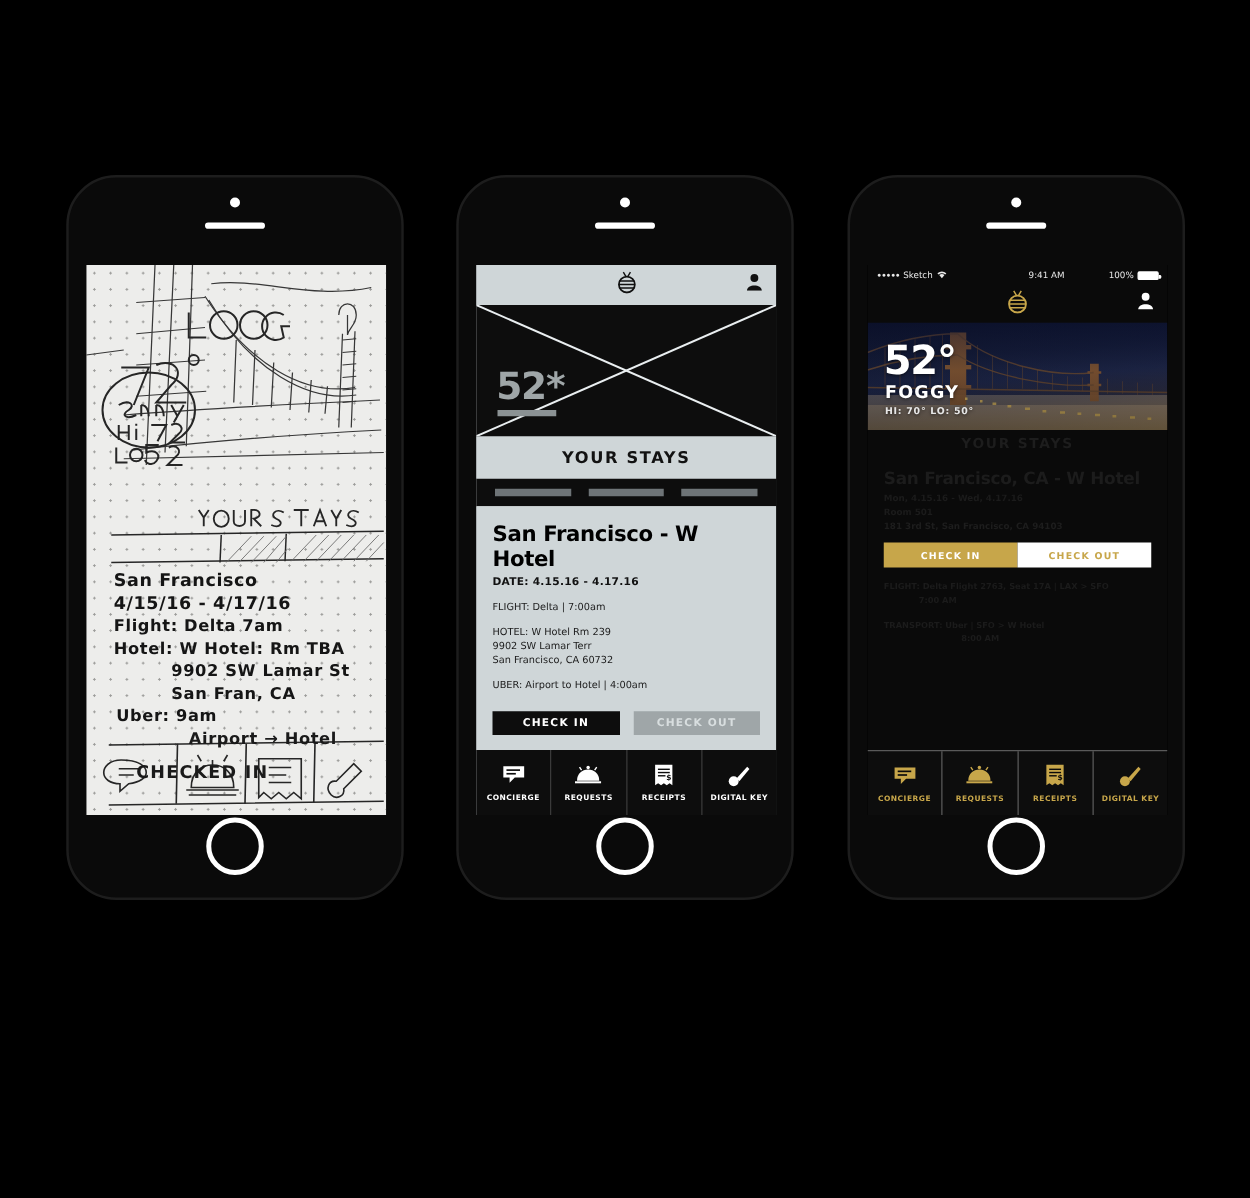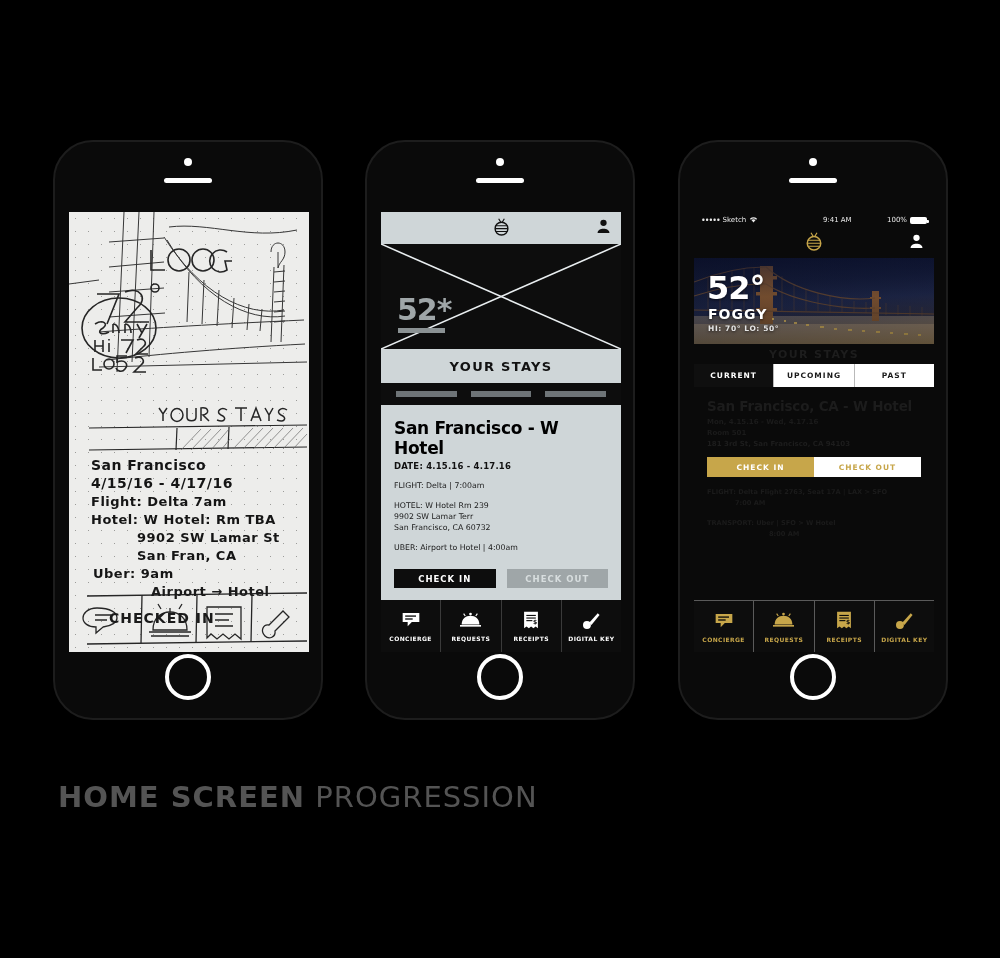--- a/index.html
+++ b/index.html
@@ -451,25 +451,20 @@
               </linearGradient>
             </defs>
           </svg>
           <div class="hf-temp">52°</div>
           <div class="hf-cond">FOGGY</div>
           <div class="hf-hilo">HI: 70° LO: 50°</div>
         </div>
 
         <div class="hf-stays">YOUR STAYS</div>
 
-        <div class="hf-tabs">
-          <div class="hf-tab active">CURRENT</div>
-          <div class="hf-tab">UPCOMING</div>
-          <div class="hf-tab">PAST</div>
-        </div>
 
         <div class="hf-body">
           <div class="hf-h1">San Francisco, CA - W Hotel</div>
           <div class="hf-sub">Mon, 4.15.16 - Wed, 4.17.16</div>
           <div class="hf-sub2">Room 501</div>
           <div class="hf-addr">181 3rd St, San Francisco, CA 94103</div>
           <div class="hf-btns">
             <div class="hf-btn gold">CHECK IN</div>
             <div class="hf-btn white">CHECK OUT</div>
           </div>
@@ -526,18 +521,14 @@
             </span>
             <span class="nav-label">DIGITAL KEY</span>
           </div>
         </div>
 
       </div>
     </div>
     <div class="homebtn"></div>
   </div>
 
-  <div class="caption">
-    <span class="b">HOME SCREEN</span>
-    <span>PROGRESSION</span>
-  </div>
 
 </div>
 
 </body></html>

